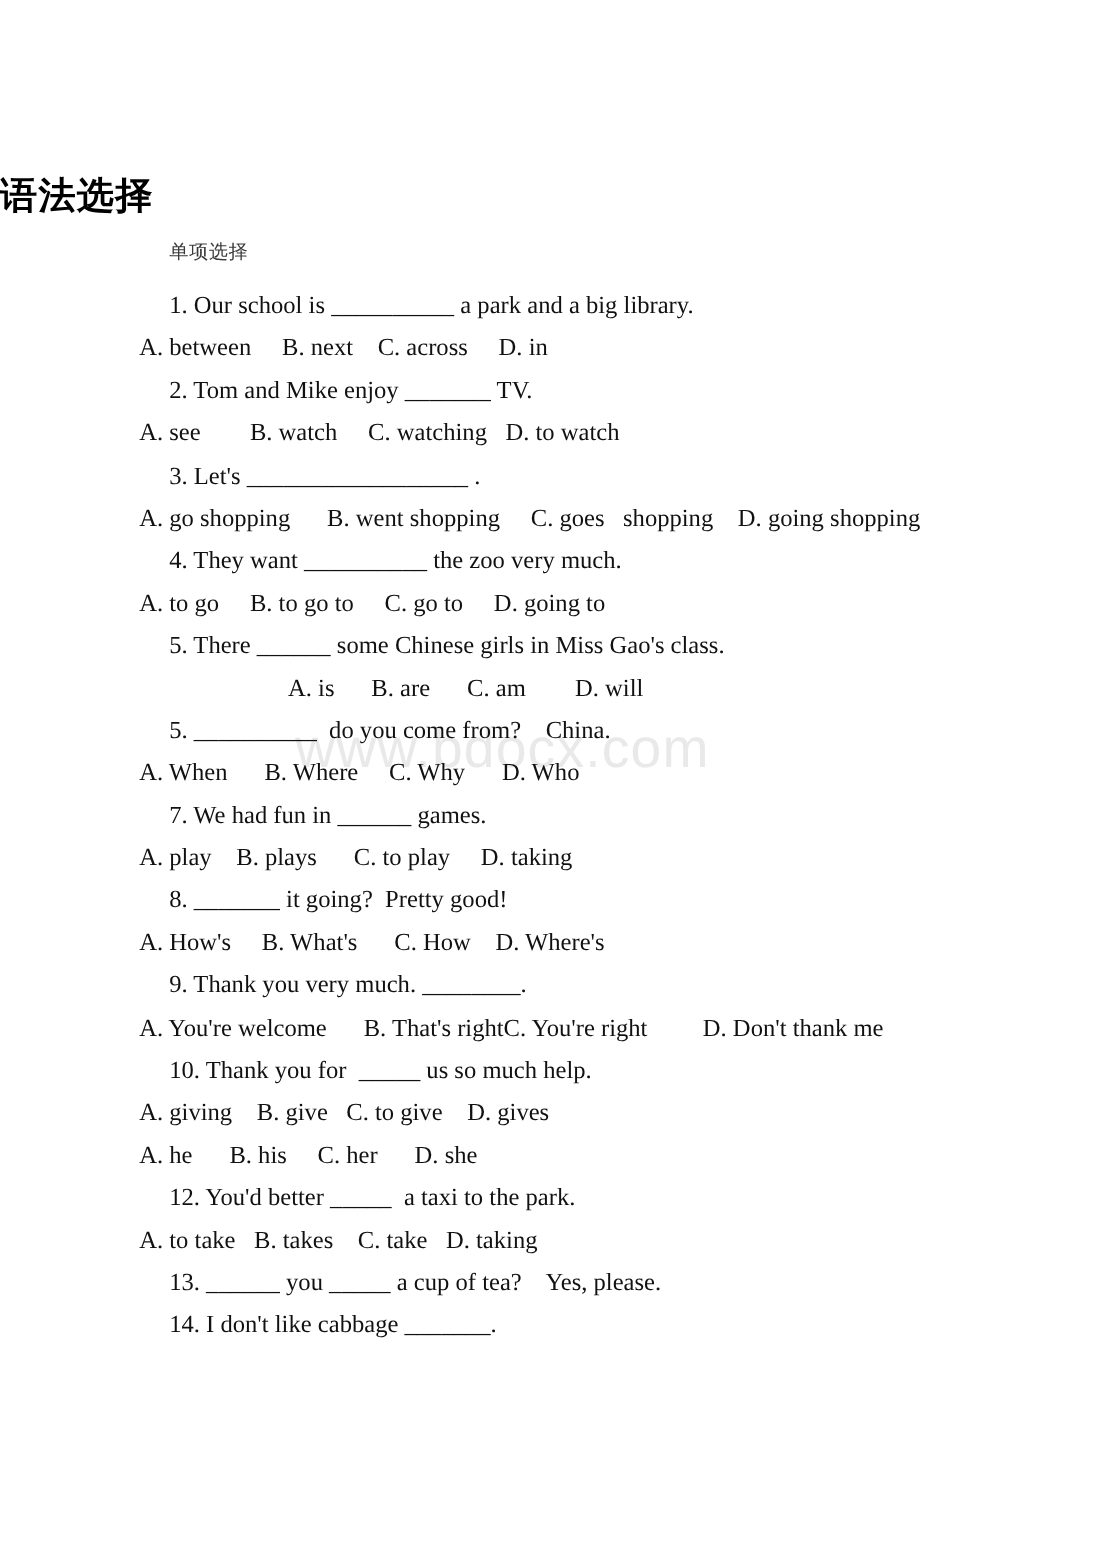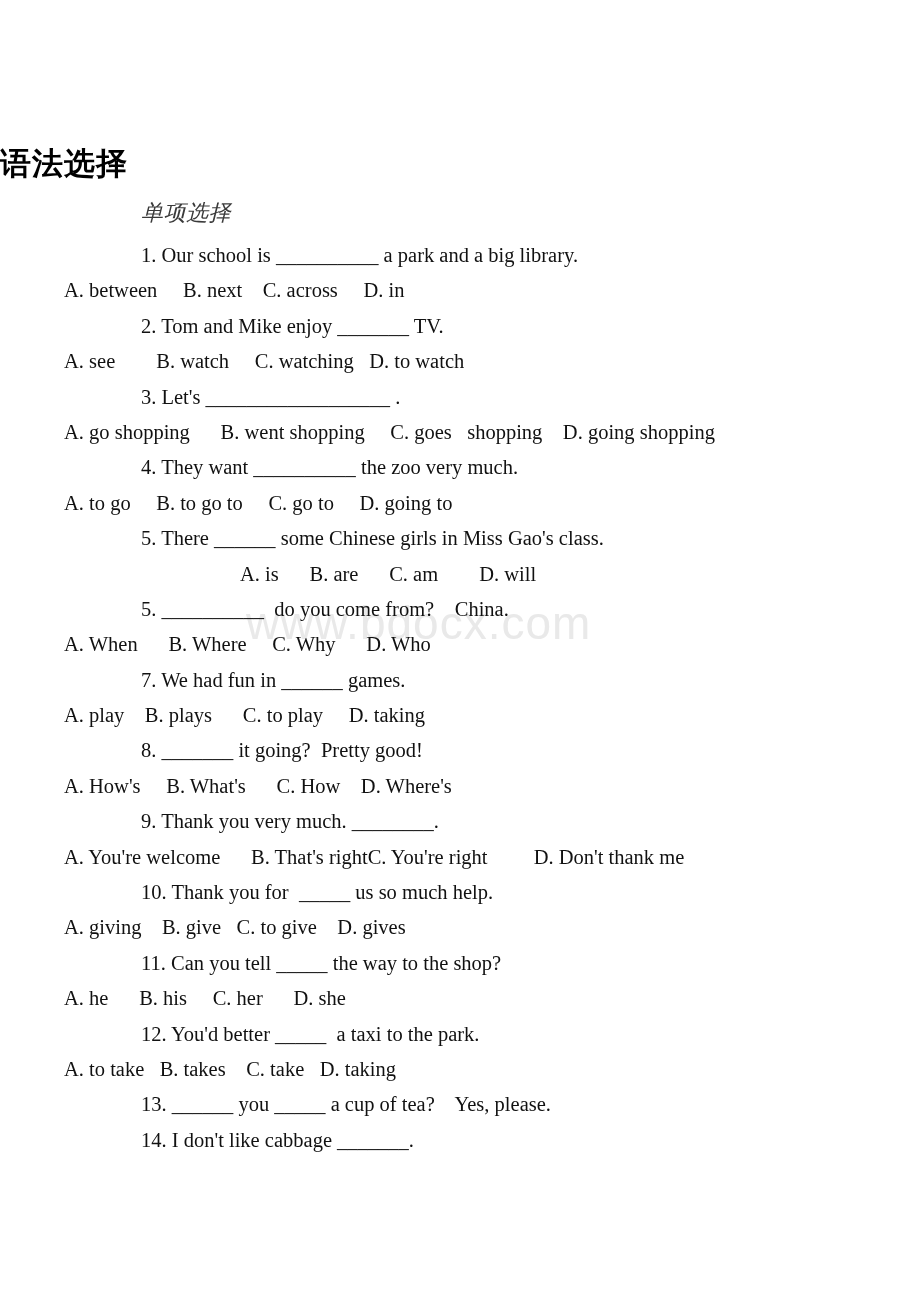--- a/index.html
+++ b/index.html
@@ -66,46 +66,45 @@
     letter-spacing: 1px;
     color: #000;
     line-height: 1.15;
   }
 
   .section-label {
     position: absolute;
     top: 200px;
     left: 141px;
     font-family: "DejaVu Sans", "Liberation Sans", sans-serif;
-    font-size: 22px;
+    font-size: 16px;
     color: #3a3a3a;
     letter-spacing: 0.5px;
     line-height: 1.2;
-    font-style: italic;
   }
 
   .qlist {
     position: absolute;
     top: 238px;
     left: 0;
     width: 776px;
   }
 
   .line {
     height: 35.4px;
     line-height: 35.4px;
     font-size: 20.5px;
     white-space: pre;
     color: #111;
   }
   .line.stem {
     padding-left: 141px;
   }
   .line.opts {
-    padding-left: 64px;
+    padding-left: 116px;
   }
   .line.opts.deep {
     padding-left: 240px;
   }
 </style>
 </head>
 <body>
 
 <div class="page">
 
@@ -131,21 +130,20 @@
         <div class="line stem">5. __________  do you come from?    China.</div>
         <div class="line opts">A. When      B. Where     C. Why      D. Who</div>
         <div class="line stem">7. We had fun in ______ games.</div>
         <div class="line opts">A. play    B. plays      C. to play     D. taking</div>
         <div class="line stem">8. _______ it going?  Pretty good!</div>
         <div class="line opts">A. How's     B. What's      C. How    D. Where's</div>
         <div class="line stem">9. Thank you very much. ________.</div>
         <div class="line opts">A. You're welcome      B. That's rightC. You're right         D. Don't thank me</div>
         <div class="line stem">10. Thank you for  _____ us so much help.</div>
         <div class="line opts">A. giving    B. give   C. to give    D. gives</div>
-        <div class="line stem">11. Can you tell _____ the way to the shop?</div>
         <div class="line opts">A. he      B. his     C. her      D. she</div>
         <div class="line stem">12. You'd better _____  a taxi to the park.</div>
         <div class="line opts">A. to take   B. takes    C. take   D. taking</div>
         <div class="line stem">13. ______ you _____ a cup of tea?    Yes, please.</div>
         <div class="line stem">14. I don't like cabbage _______.</div>
       </div>
 
   </div>
 </div>
 

